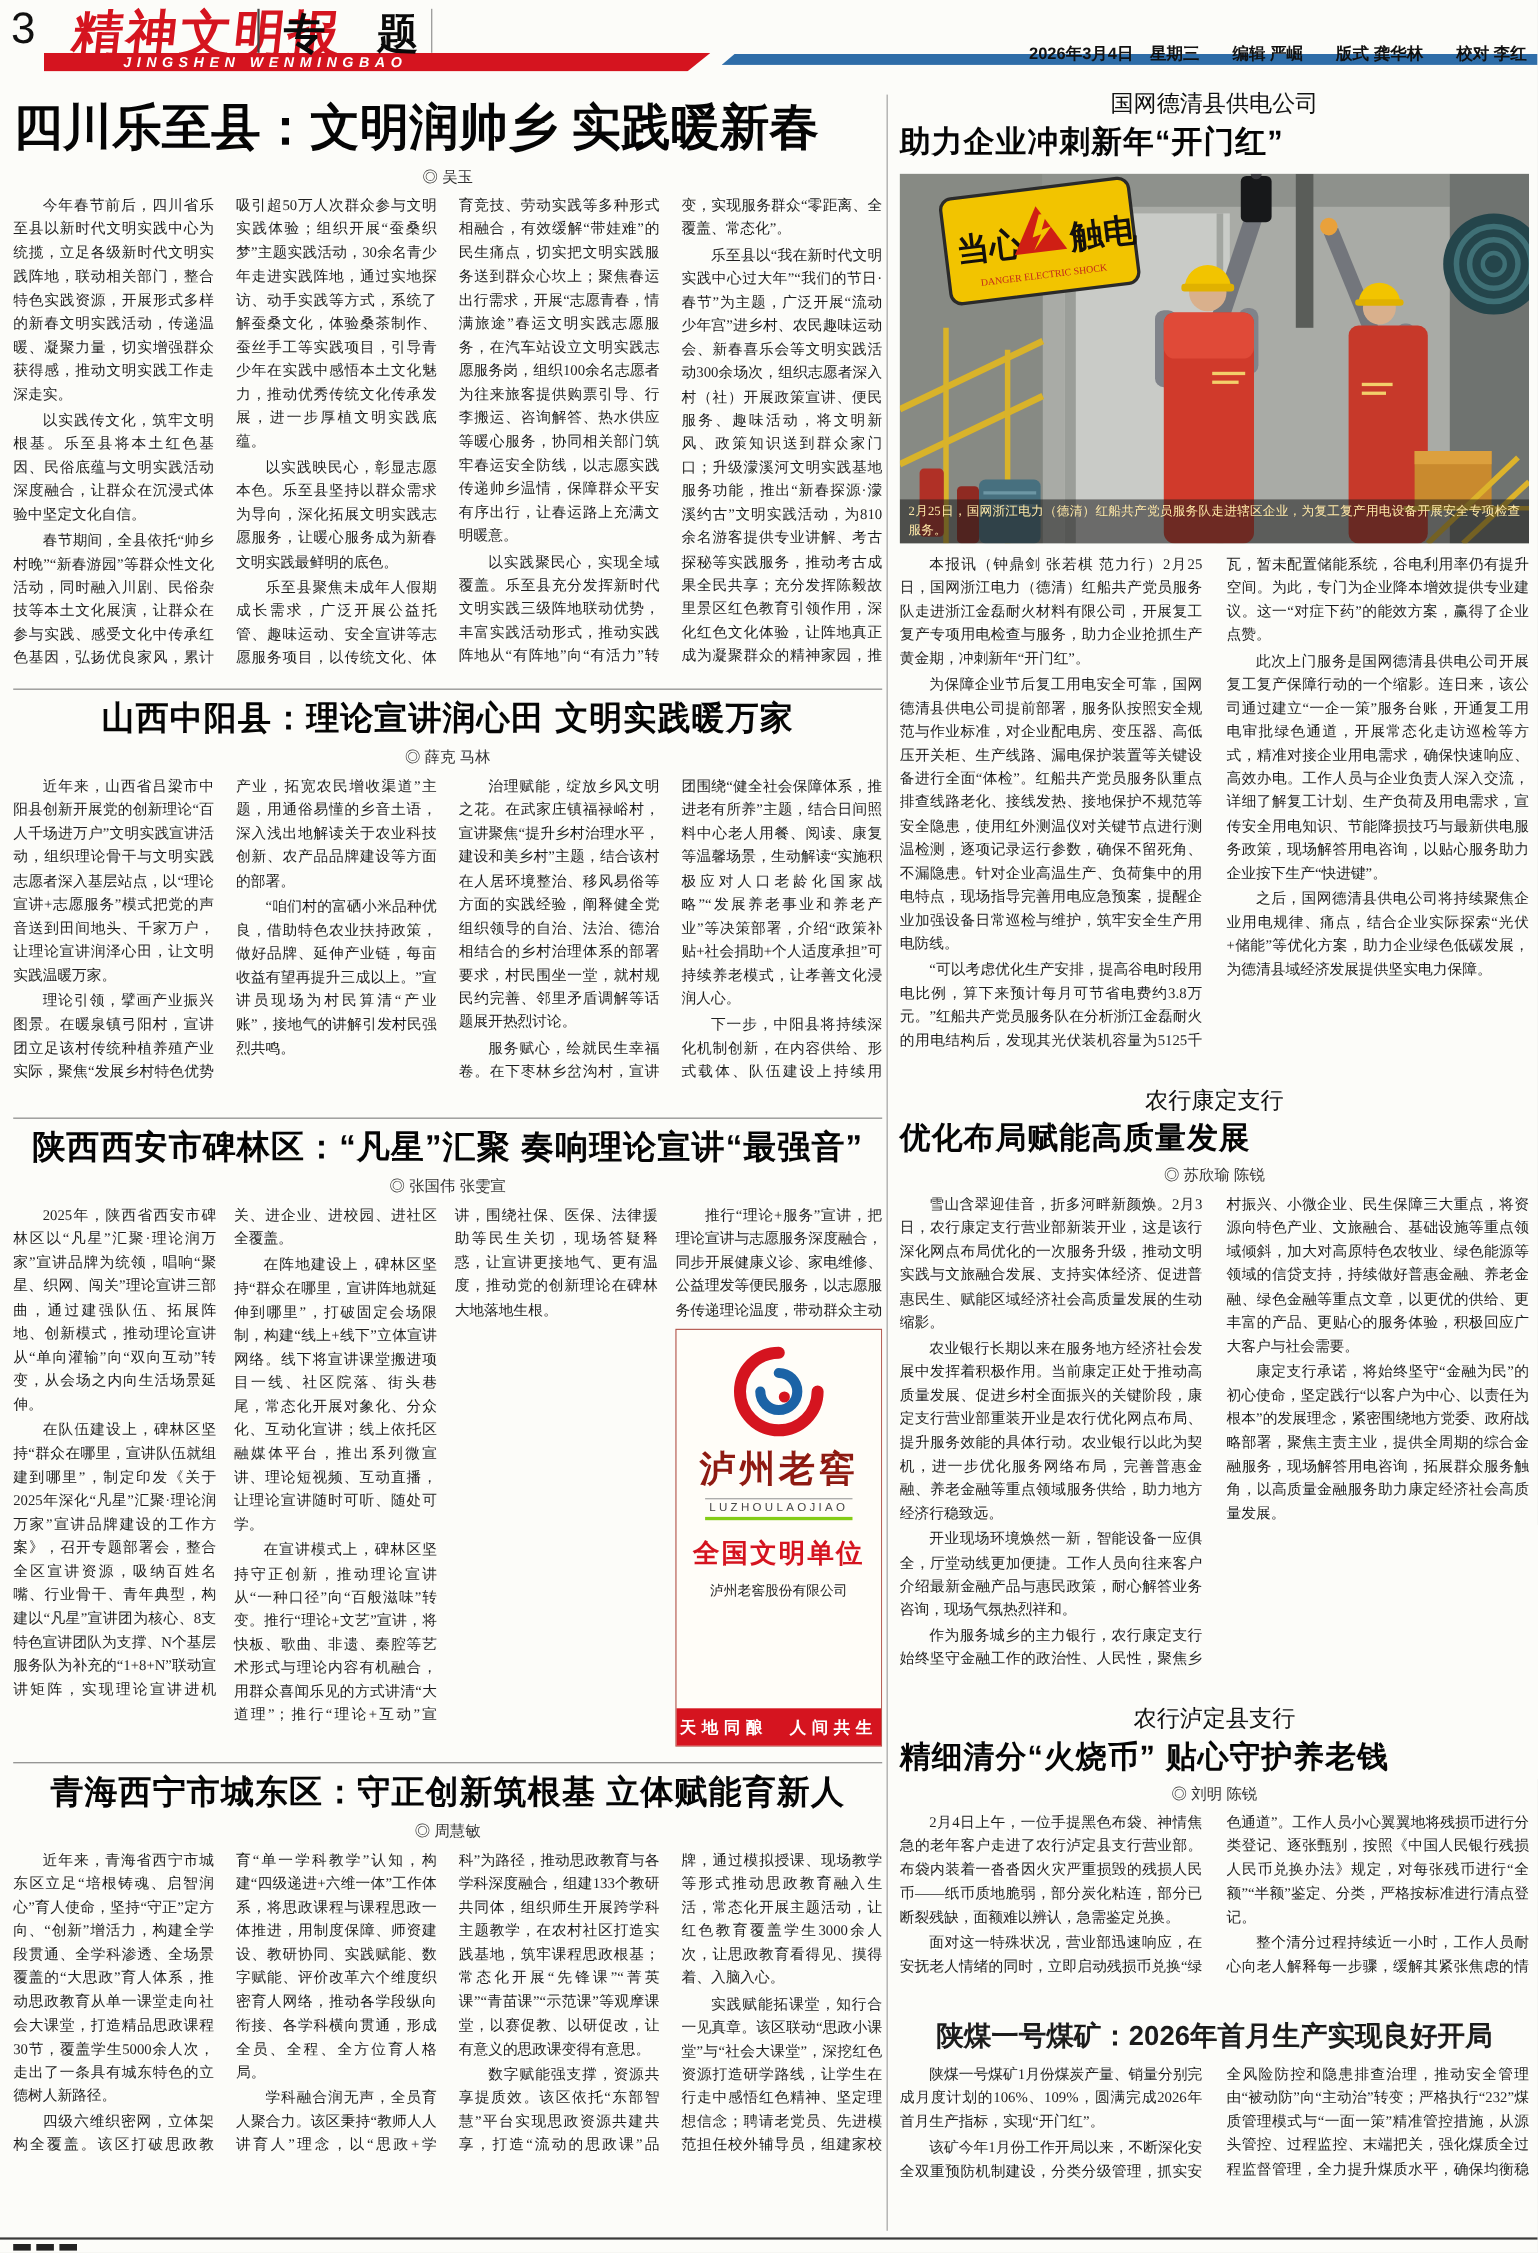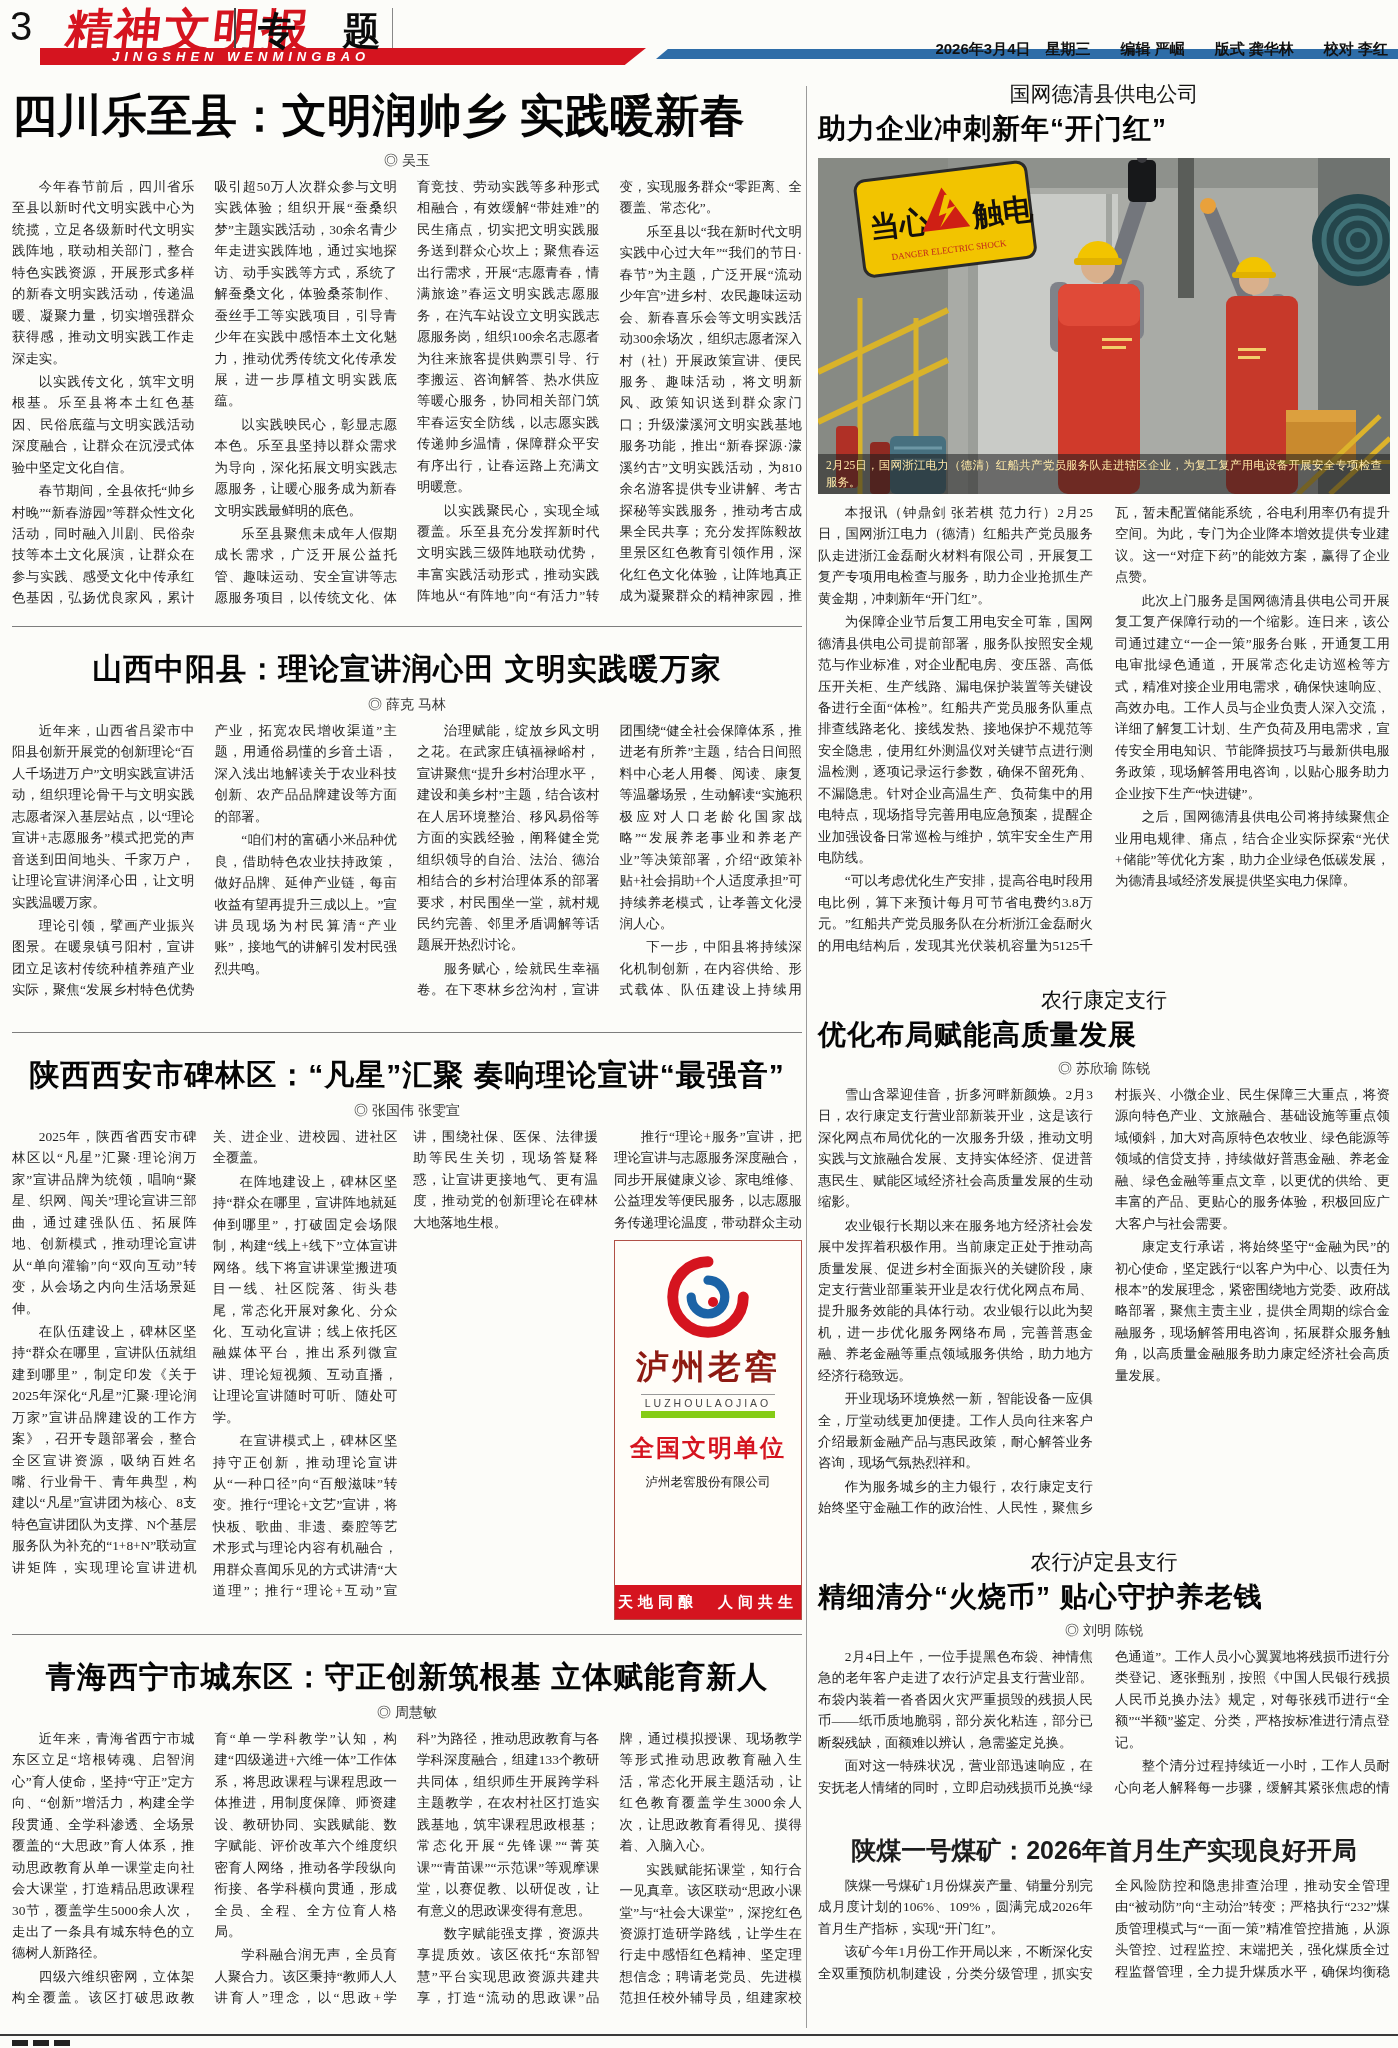--- a/index.html
+++ b/index.html
@@ -30,35 +30,35 @@
   
   .para{font-size:13.4px;line-height:1.6;text-align:justify;text-indent:2em;margin:0 0 2px 0;color:#1f1f1f;}
   .byline{text-align:center;font-size:14px;margin:6px 0;color:#333;font-family:"Liberation Sans",sans-serif;}
 
   
   .a-head{font-family:"Liberation Sans",sans-serif;font-weight:900;font-size:45px;letter-spacing:0px;
           color:#050505;margin:14px 0 0 0;white-space:nowrap;}
   .a-body{height:436px;column-count:4;column-gap:20px;column-fill:auto;overflow:hidden;margin-top:6px;}
 
   
-  .sec{border-top:1px solid #7d7d7d;margin-top:14px;padding-top:22px;}
+  .sec{border-top:1px solid #7d7d7d;margin-top:14px;padding-top:6px;}
   .mid-head{text-align:center;font-size:30px;font-weight:900;font-family:"Liberation Sans",sans-serif;
             color:#050505;letter-spacing:1px;}
   .b-body{height:298px;column-count:4;column-gap:20px;column-fill:auto;overflow:hidden;margin-top:4px;}
   .c-body{display:flex;gap:16px;height:494px;overflow:hidden;margin-top:4px;}
   .c-main{width:586px;height:100%;column-count:3;column-gap:16px;column-fill:auto;overflow:hidden;}
   .c-side{width:188px;display:flex;flex-direction:column;}
   .c-side-text{height:104px;overflow:hidden;}
   .d-body{height:282px;column-count:4;column-gap:20px;column-fill:auto;overflow:hidden;margin-top:4px;}
 
   
   .ad{margin-top:10px;flex:1;border:1px solid #b05046;position:relative;display:flex;flex-direction:column;
       align-items:center;padding:14px 8px 44px 8px;background:#fffdf8;}
   .ad-brand{font-size:33px;font-weight:900;color:#8e1a12;letter-spacing:3px;margin-top:6px;}
-  .ad-latin{font-size:10.5px;letter-spacing:3px;color:#444;border-top:1px solid #999;border-bottom:7px solid #84cc16;
+  .ad-latin{font-size:10.5px;letter-spacing:3px;color:#444;border-top:1px solid #999;border-bottom:3px solid #84cc16;
             padding:2px 4px;margin-top:4px;font-family:"Liberation Sans",sans-serif;}
   .ad-honor{font-size:24px;font-weight:900;color:#d5141f;margin-top:14px;letter-spacing:2px;}
   .ad-company{font-size:12.5px;color:#222;margin-top:10px;}
   .ad-band{position:absolute;bottom:0;left:0;right:0;height:34px;background:#d5141f;color:#fff;display:flex;
            align-items:center;justify-content:center;font-size:15px;letter-spacing:5px;font-weight:bold;}
 
   
   .kicker{text-align:center;font-size:21px;margin:4px 0 2px 0;color:#111;}
   .r-head{text-align:left;font-size:28px;font-weight:900;font-family:"Liberation Sans",sans-serif;
           color:#050505;letter-spacing:1px;}

